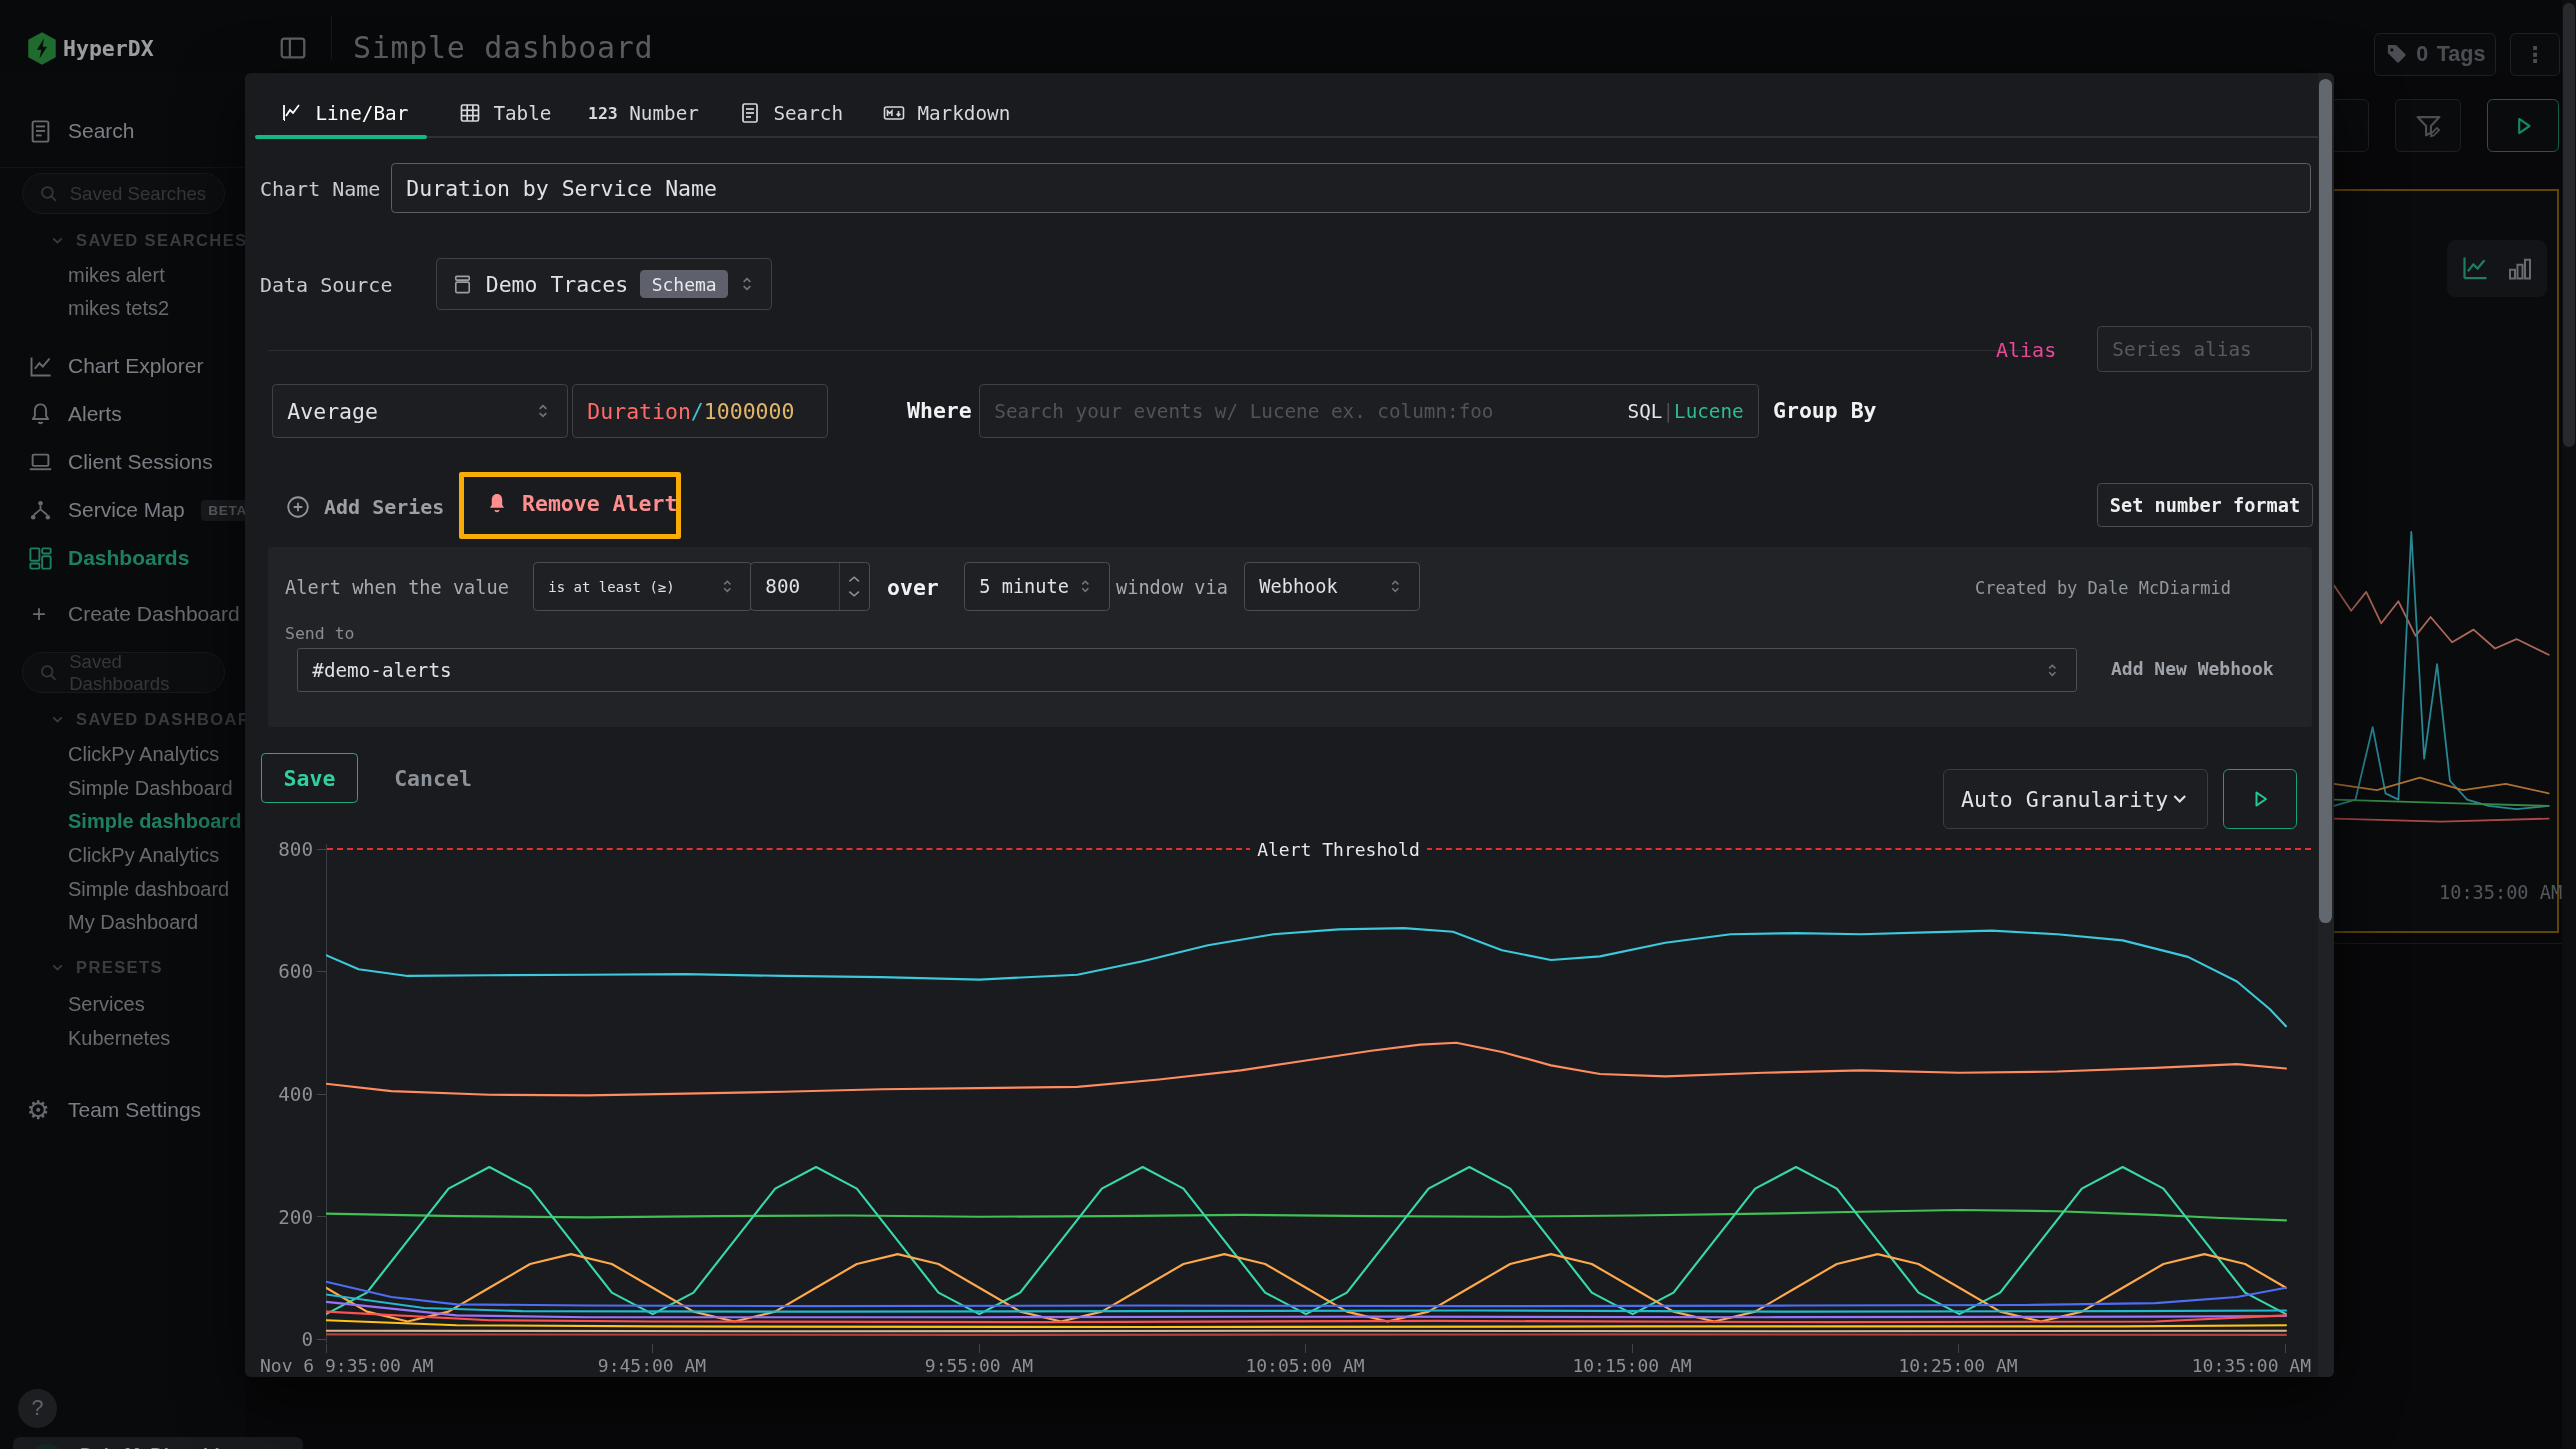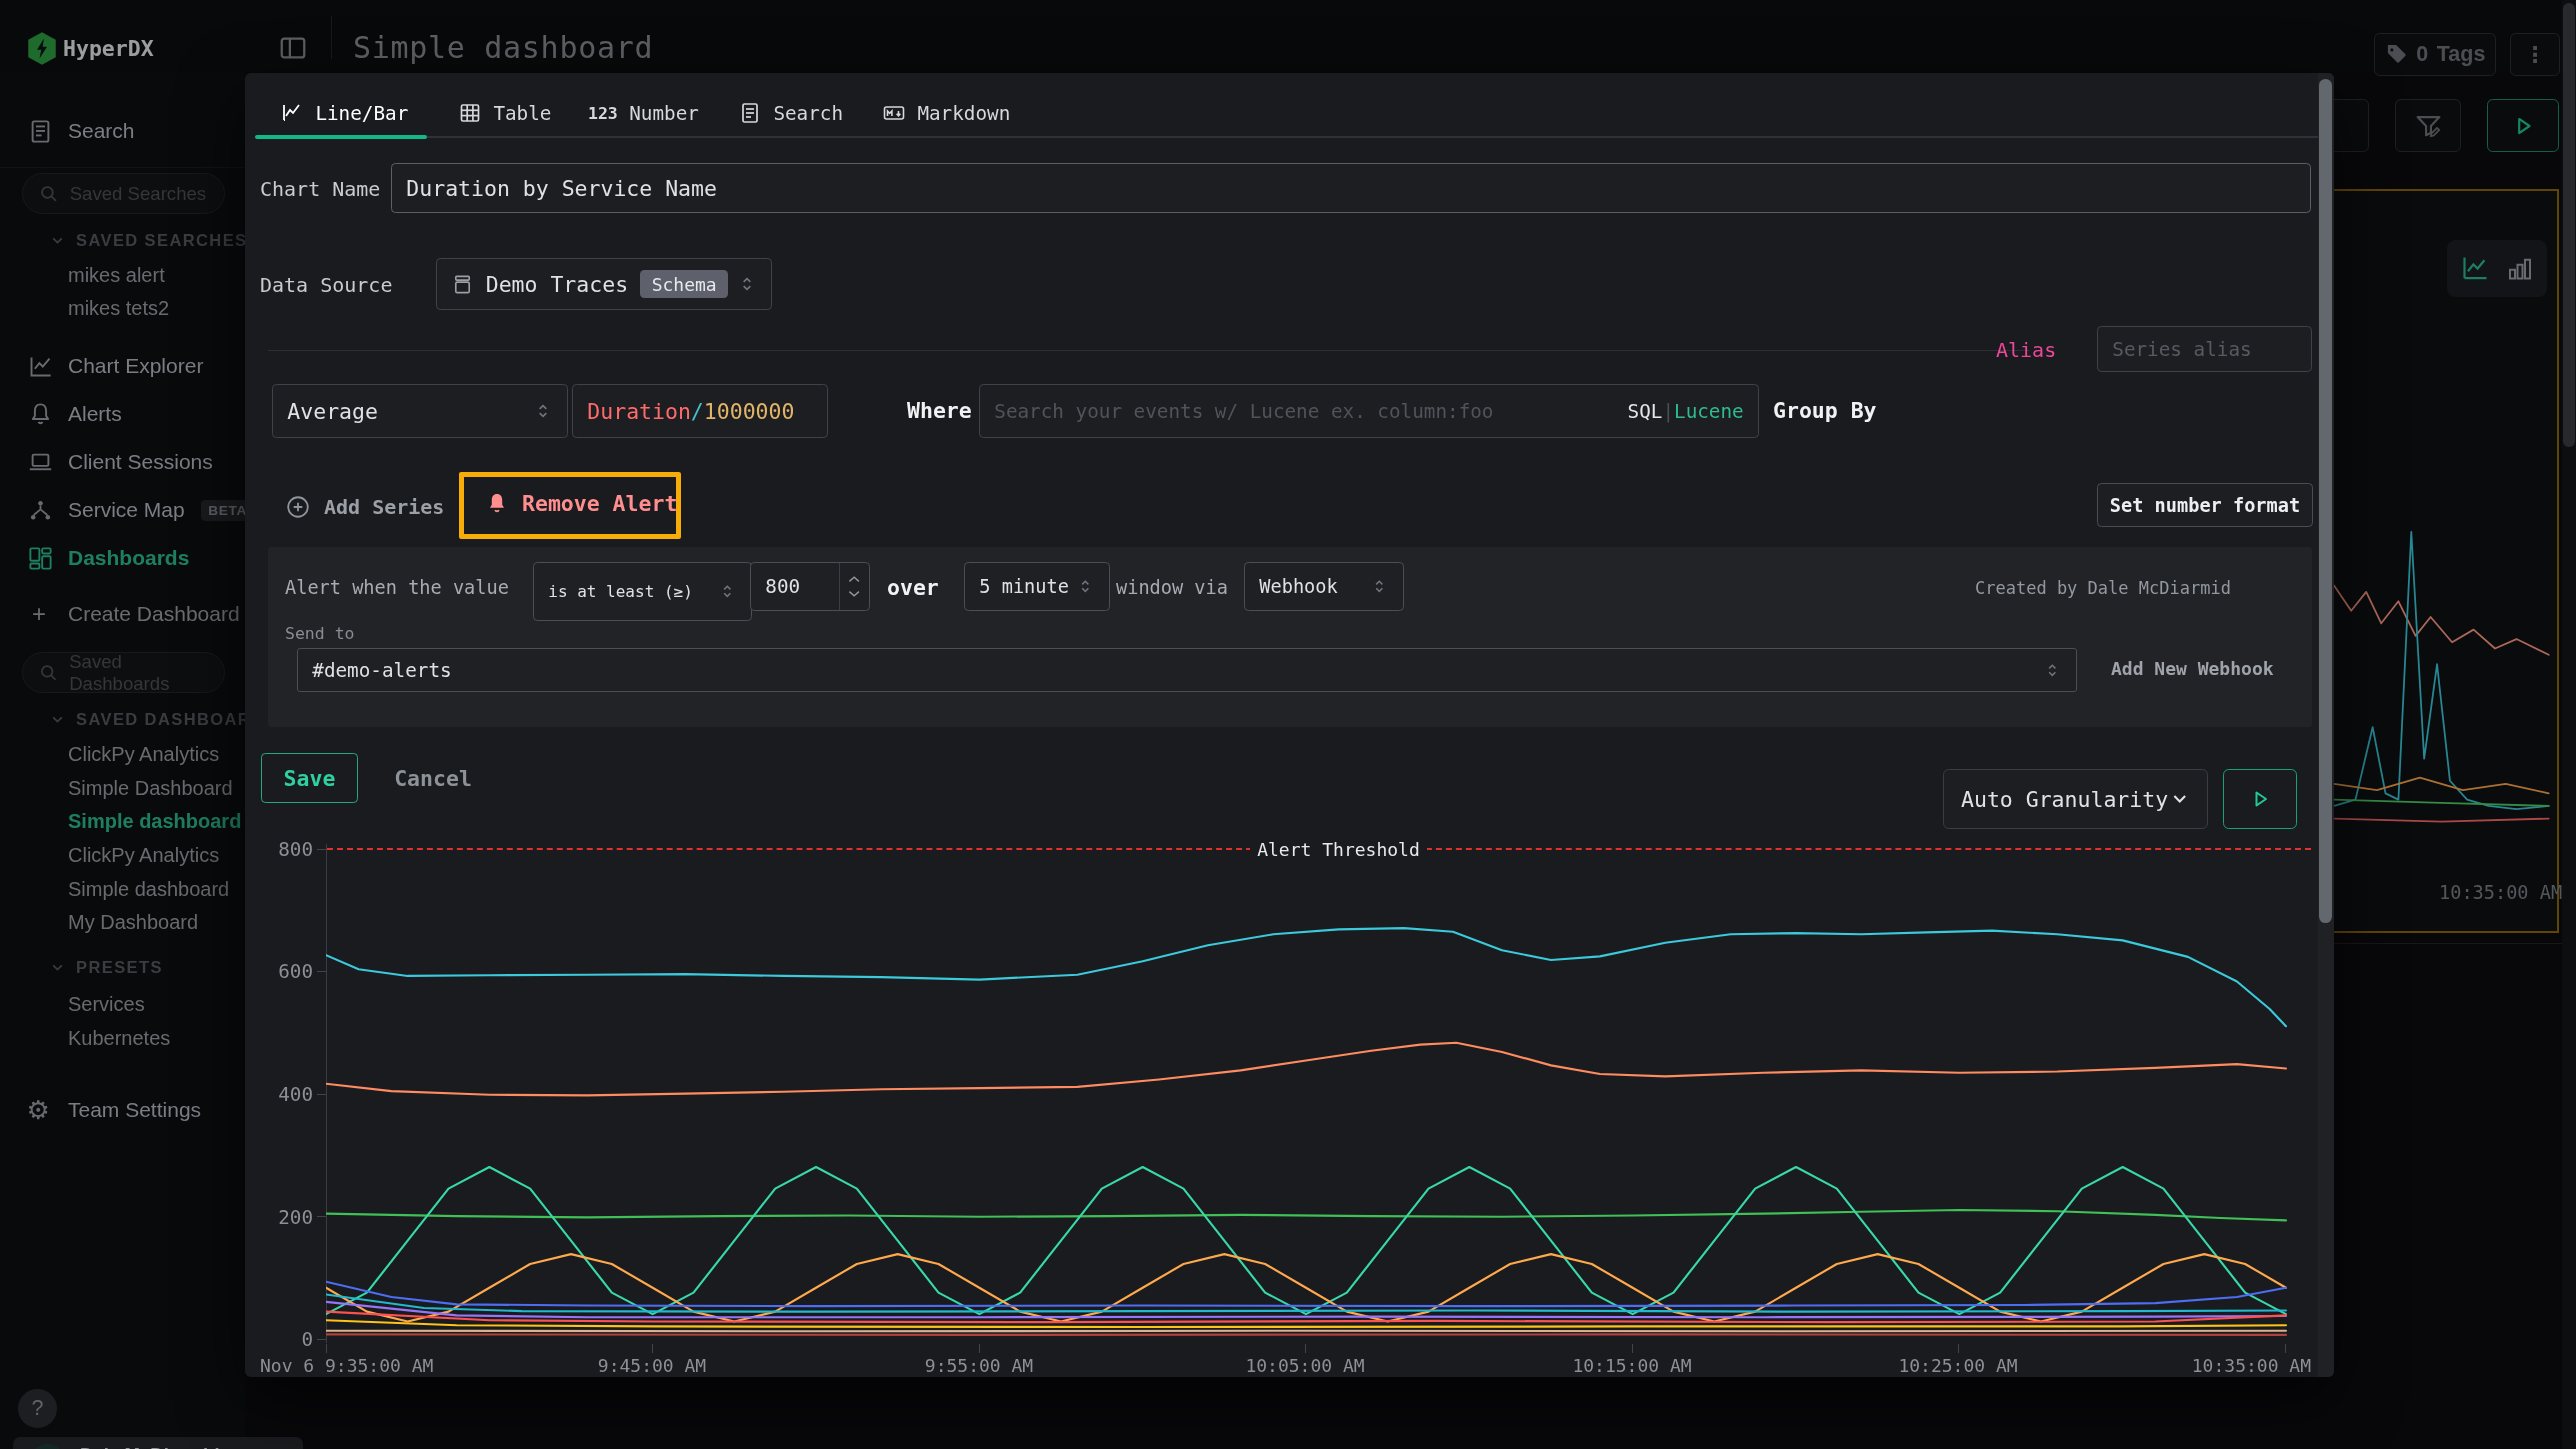--- a/index.html
+++ b/index.html
@@ -403,21 +403,21 @@
       </svg>
       <span>Remove Alert</span>
     </div>
     <div id="highlight-box"></div>
     <div class="field" style="left:2097px;top:483px;width:216px;height:44px;justify-content:center;font-size:18.6px;font-weight:bold;color:#eceef0;border-color:#4a4d53">
       <span>Set number format</span>
     </div>
 
     <div id="alert-panel"></div>
     <div class="dim-lbl" style="left:285px;top:577px">Alert when the value</div>
-    <div class="field sel" style="left:521px;top:562px;width:219px;height:59px;font-size:16px;border-color:#4b4e54;background:#1f2024">
+    <div class="field sel" style="left:521px;top:562px;width:219px;height:49px;font-size:14px;border-color:#4b4e54;background:#1f2024">
       <span>is at least (≥)</span>
       <svg class="updown" width="18.6" height="18.6" viewBox="0 0 24 24">
         <path d="M8 9.5l4-4 4 4" fill="none" stroke="#6f757d" stroke-width="2"></path>
         <path d="M8 14.5l4 4 4-4" fill="none" stroke="#6f757d" stroke-width="2"></path>
       </svg>
     </div>
     <div class="field" style="left:750px;top:562px;width:120px;height:49px;font-size:19.3px;border-color:#4b4e54;background:#1f2024;padding:0 0 0 14.3px;justify-content:space-between">
       <span>800</span>
       <span style="width:30px;height:100%;border-left:1.4px solid #3a3d43;display:flex;flex-direction:column;align-items:center;justify-content:center;gap:4.3px">
         <svg width="14.3" height="10" viewBox="0 0 24 14">
@@ -430,21 +430,21 @@
     </div>
     <div class="bold-lbl" style="left:887px;top:575px">over</div>
     <div class="field sel" style="left:952px;top:562px;width:146px;height:49px;font-size:18.6px;border-color:#4b4e54;background:#1f2024">
       <span>5 minute</span>
       <svg class="updown" width="18.6" height="18.6" viewBox="0 0 24 24">
         <path d="M8 9.5l4-4 4 4" fill="none" stroke="#6f757d" stroke-width="2"></path>
         <path d="M8 14.5l4 4 4-4" fill="none" stroke="#6f757d" stroke-width="2"></path>
       </svg>
     </div>
     <div class="dim-lbl" style="left:1116px;top:577px">window via</div>
-    <div class="field sel" style="left:1232px;top:562px;width:160px;height:49px;font-size:18.6px;border-color:#4b4e54;background:#1f2024">
+    <div class="field sel" style="left:1232px;top:562px;width:176px;height:49px;font-size:18.6px;border-color:#4b4e54;background:#1f2024">
       <span>Webhook</span>
       <svg class="updown" width="18.6" height="18.6" viewBox="0 0 24 24">
         <path d="M8 9.5l4-4 4 4" fill="none" stroke="#6f757d" stroke-width="2"></path>
         <path d="M8 14.5l4 4 4-4" fill="none" stroke="#6f757d" stroke-width="2"></path>
       </svg>
     </div>
     <div class="dim-lbl" style="left:1975px;top:578px;color:#9298a0;font-size:17px">Created by Dale McDiarmid</div>
 
     <div class="dim-lbl" style="left:285px;top:624px;font-size:16.5px;color:#888d93">Send to</div>
     <div class="field sel" style="left:285px;top:648px;width:1780px;height:44px;font-size:19.3px;border-color:#4b4e54;background:#1f2024;border-radius:2.9px">

